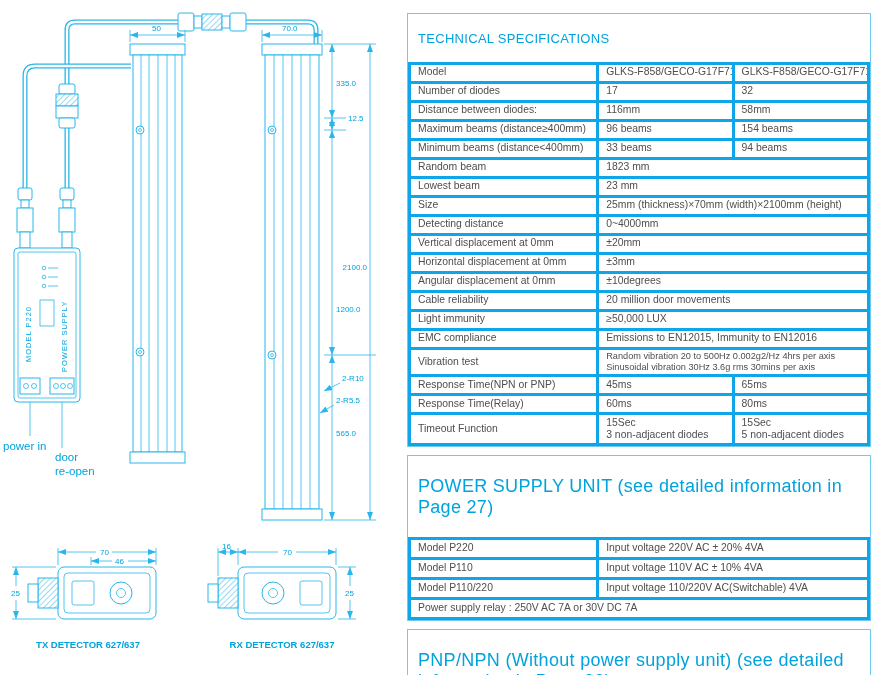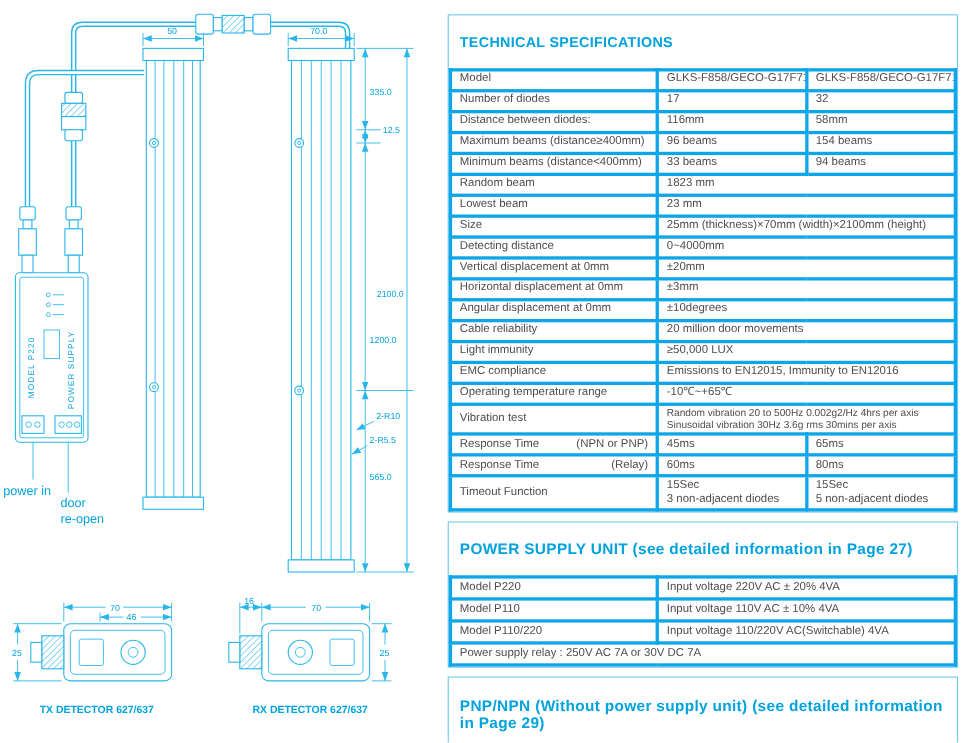--- a/index.html
+++ b/index.html
@@ -14,32 +14,32 @@
   .dim{stroke:#29b6ea;stroke-width:.8;fill:none}
   .cable-o{stroke:#29b6ea;stroke-width:5;fill:none}
   .cable-i{stroke:#fff;stroke-width:2.4;fill:none}
   text.d{fill:#00a3dd;font-size:8px}
   text.bt{fill:#00a3dd;font-size:7.5px;letter-spacing:1px}
   text.lbl-cy{fill:#00a3dd;font-size:11.5px}
   text.cap{fill:#00a3dd;font-size:9.5px;font-weight:bold}
   
   .right-panel{position:absolute;left:407px;top:13px;width:464px;display:flex;flex-direction:column;gap:8px}
   .box{border:1px solid #6fcbee;background:#fff}
-  .sec-title{color:#00a3dd;font-weight:bold;padding:6px 10px 5px;font-size:13px;letter-spacing:.3px}
-  .box.small .sec-title{font-size:14px;padding:5px 10px 4px}
+  .sec-title{color:#00a3dd;font-weight:normal;padding:6px 10px 5px;font-size:13px;letter-spacing:.3px}
+  .box.small .sec-title{font-size:18px;padding:5px 10px 4px}
   table.spec{width:100%;border-collapse:collapse;table-layout:fixed}
   table.spec td{
     border:3px solid #0ea5e9;font-size:10.4px;color:#4e4e4e;
     padding:1.5px 7px;height:19px;line-height:1.18;vertical-align:middle;
     box-sizing:border-box;overflow:hidden;white-space:nowrap;
   }
   .box.small table.spec td{height:20px}
   td.lbl{color:#00a3dd}
   td.sm, .sm div{font-size:9.2px}
-  .lr{display:flex;justify-content:space-between}
+  .lr{display:flex;}
   td.twoline{white-space:normal}
 </style>
 </head>
 <body>
 
 <svg class="diagram" width="408" height="675" viewBox="0 0 408 675" xmlns="http://www.w3.org/2000/svg">
   <defs>
     <pattern id="hatch" width="4" height="4" patternUnits="userSpaceOnUse" patternTransform="rotate(45)">
       <rect width="4" height="4" fill="#fff"></rect>
       <line x1="0" y1="0" x2="0" y2="4" stroke="#29b6ea" stroke-width="1"></line>
@@ -302,24 +302,20 @@
         </tr>
         <tr>
           <td class="lbl">Light immunity</td>
           <td colspan="2">≥50,000 LUX</td>
         </tr>
         <tr>
           <td class="lbl">EMC compliance</td>
           <td colspan="2">Emissions to EN12015, Immunity to EN12016</td>
         </tr>
         <tr>
-          <td class="lbl">Operating temperature range</td>
-          <td colspan="2">-10℃~+65℃</td>
-        </tr>
-        <tr>
           <td class="lbl">Vibration test</td>
           <td colspan="2" class="sm twoline">
             <div>Random vibration 20 to 500Hz 0.002g2/Hz 4hrs per axis</div>
             <div>Sinusoidal vibration 30Hz 3.6g rms 30mins per axis</div>
           </td>
         </tr>
         <tr>
           <td class="lbl">
             <div class="lr">
                 <span>Response Time</span>

